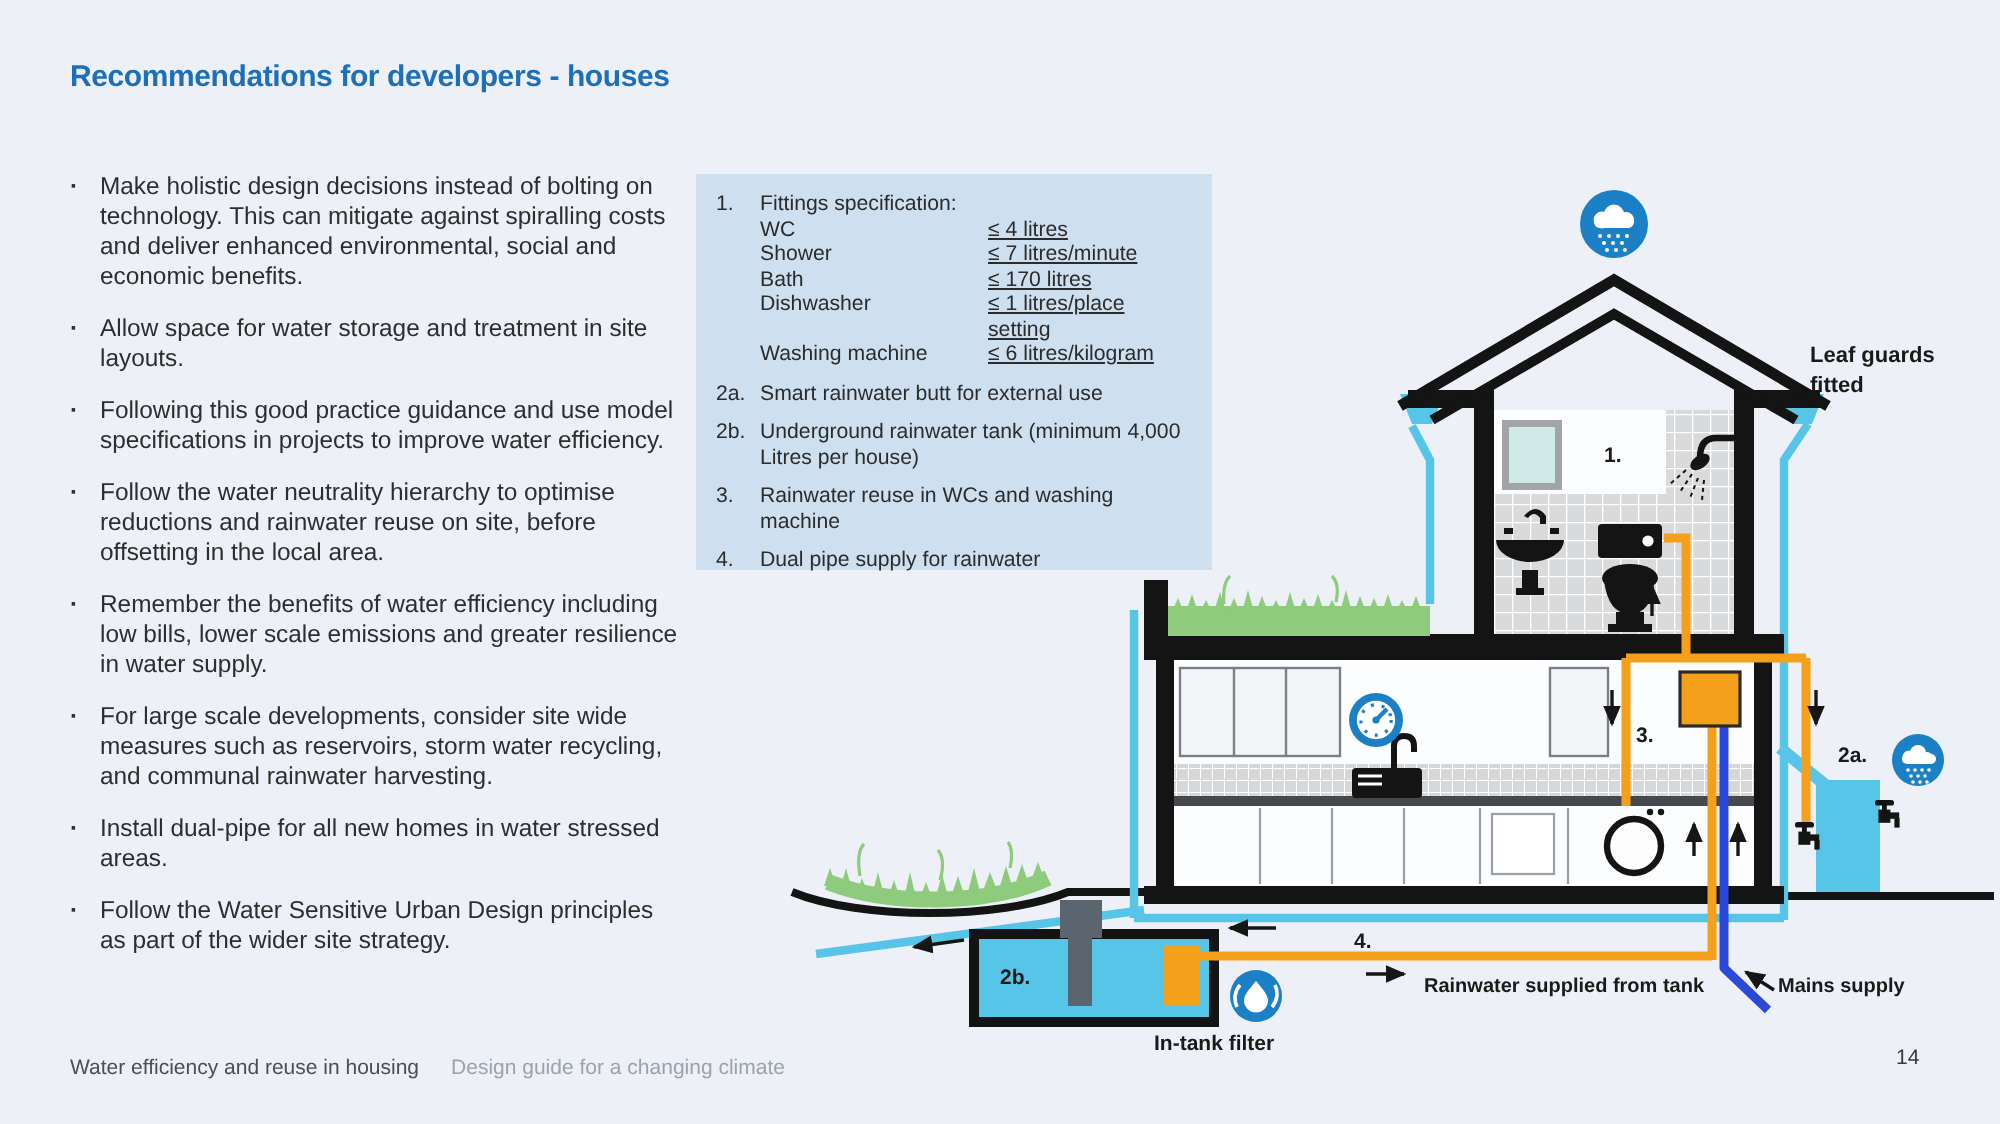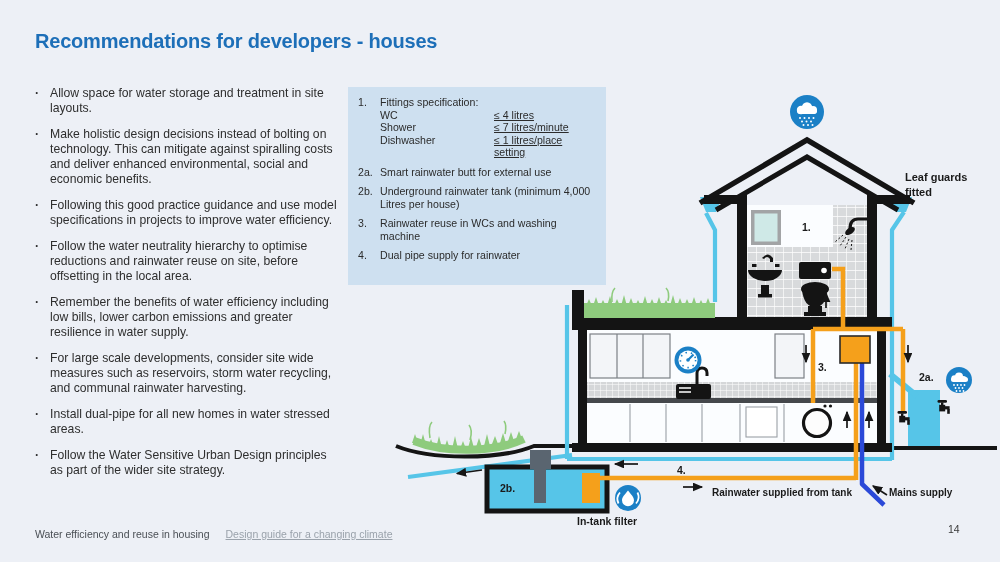--- a/index.html
+++ b/index.html
@@ -1,38 +1,38 @@
 <!DOCTYPE html>
 <html style="--pipe-rainwater: #56c5e8; --pipe-reuse: #f5a01b; --pipe-mains: #2b49d8; --icon-blue: #1b80c6; --grass-green: #8ecb7d;"><head>
 <meta charset="utf-8">
 <style>
   html,body{margin:0;padding:0;}
   .page{position:relative;width:1000px;height:562px;background:#edf0f6;
         font-family:"Liberation Sans",sans-serif;overflow:hidden;}
-  .title{position:absolute;left:35px;top:30px;font-size:20px;font-weight:bold;
+  .title{position:absolute;left:35px;top:30px;font-size:15px;font-weight:bold;
          color:#1d6fb8;letter-spacing:-0.2px;}
   
   .bullets{position:absolute;left:35px;top:86px;width:306px;}
   .bullet{display:flex;margin-bottom:11px;font-size:12.2px;line-height:1.23;color:#2e2e2e;}
   .bullet .dot{width:15px;flex:0 0 15px;}
   .bullet .dot::before{content:"·";font-weight:bold;}
   
   .specbox{position:absolute;left:348px;top:87px;width:258px;height:198px;
            background:#cee0f0;box-sizing:border-box;padding:9px 10px 8px 10px;
            font-size:10.6px;color:#2b2b2b;line-height:1.18;}
   .srow{display:flex;}
   .snum{flex:0 0 22px;}
   .sitem{display:flex;margin-top:7px;}
   .frow{display:flex;gap:16px;}
   .frow .flab{flex:0 0 98px;margin-left:22px;}
   .frow .fval{flex:1;text-decoration:underline;}
   
   .footer{position:absolute;left:35px;top:528px;font-size:10.5px;}
   .footer .f1{color:#4a4f55;margin-right:16px;margin-top:48px;}
-  .footer .f2{color:#9aa2ab;text-decoration:underline;}
+  .footer .f2{color:#9aa2ab;}
   .pagenum{position:absolute;left:948px;top:523px;font-size:10.5px;color:#3a3a3a;}
   
   .diagram{position:absolute;left:390px;top:80px;}
   .pc{stroke:var(--pipe-rainwater,#56c5e8);fill:none;}
   .cyf{fill:var(--pipe-rainwater,#56c5e8);}
   .po{stroke:var(--pipe-reuse,#f5a01b);fill:none;}
   .orf{fill:var(--pipe-reuse,#f5a01b);}
   .pm{stroke:var(--pipe-mains,#2b49d8);fill:none;}
   .ib{fill:var(--icon-blue,#1b80c6);}
   .gr{fill:var(--grass-green,#8ecb7d);}
@@ -43,37 +43,37 @@
 </head>
 <body>
 
 <div class="page">
 
   <div class="title">Recommendations for developers - houses</div>
 
   <div class="bullets">
     <div class="bullet">
         <span class="dot"></span>
+        <span>Make holistic design decisions instead of bolting on technology. This can mitigate against spiralling costs and deliver enhanced environmental, social and economic benefits.</span>
+      </div>
+    <div class="bullet">
+        <span class="dot"></span>
         <span>Allow space for water storage and treatment in site layouts.</span>
       </div>
     <div class="bullet">
         <span class="dot"></span>
-        <span>Make holistic design decisions instead of bolting on technology. This can mitigate against spiralling costs and deliver enhanced environmental, social and economic benefits.</span>
-      </div>
-    <div class="bullet">
-        <span class="dot"></span>
         <span>Following this good practice guidance and use model specifications in projects to improve water efficiency.</span>
       </div>
     <div class="bullet">
         <span class="dot"></span>
         <span>Follow the water neutrality hierarchy to optimise reductions and rainwater reuse on site, before offsetting in the local area.</span>
       </div>
     <div class="bullet">
         <span class="dot"></span>
-        <span>Remember the benefits of water efficiency including low bills, lower carbon emissions and greater resilience in water supply.</span>
+        <span>Remember the benefits of water efficiency including low bills, lower scale emissions and greater resilience in water supply.</span>
       </div>
     <div class="bullet">
         <span class="dot"></span>
         <span>For large scale developments, consider site wide measures such as reservoirs, storm water recycling, and communal rainwater harvesting.</span>
       </div>
     <div class="bullet">
         <span class="dot"></span>
         <span>Install dual-pipe for all new homes in water stressed areas.</span>
       </div>
     <div class="bullet">
@@ -89,22 +89,30 @@
     </div>
     <div class="frow">
         <span class="flab">WC</span>
         <span class="fval">≤ 4 litres</span>
       </div>
     <div class="frow">
         <span class="flab">Shower</span>
         <span class="fval">≤ 7 litres/minute</span>
       </div>
     <div class="frow">
+        <span class="flab">Bath</span>
+        <span class="fval">≤ 170 litres</span>
+      </div>
+    <div class="frow">
         <span class="flab">Dishwasher</span>
         <span class="fval">≤ 1 litres/place setting</span>
+      </div>
+    <div class="frow">
+        <span class="flab">Washing machine</span>
+        <span class="fval">≤ 6 litres/kilogram</span>
       </div>
     <div class="sitem">
         <span class="snum">2a.</span>
         <span>Smart rainwater butt for external use</span>
       </div>
     <div class="sitem">
         <span class="snum">2b.</span>
         <span>Underground rainwater tank (minimum 4,000 Litres per house)</span>
       </div>
     <div class="sitem">

